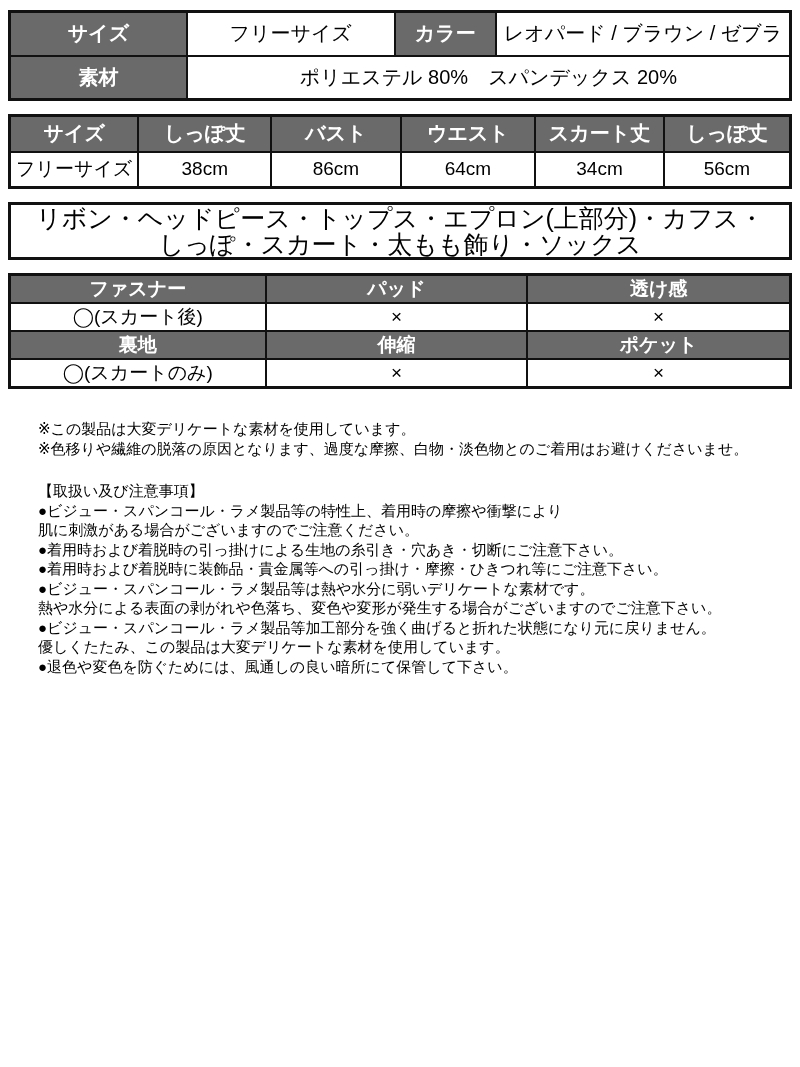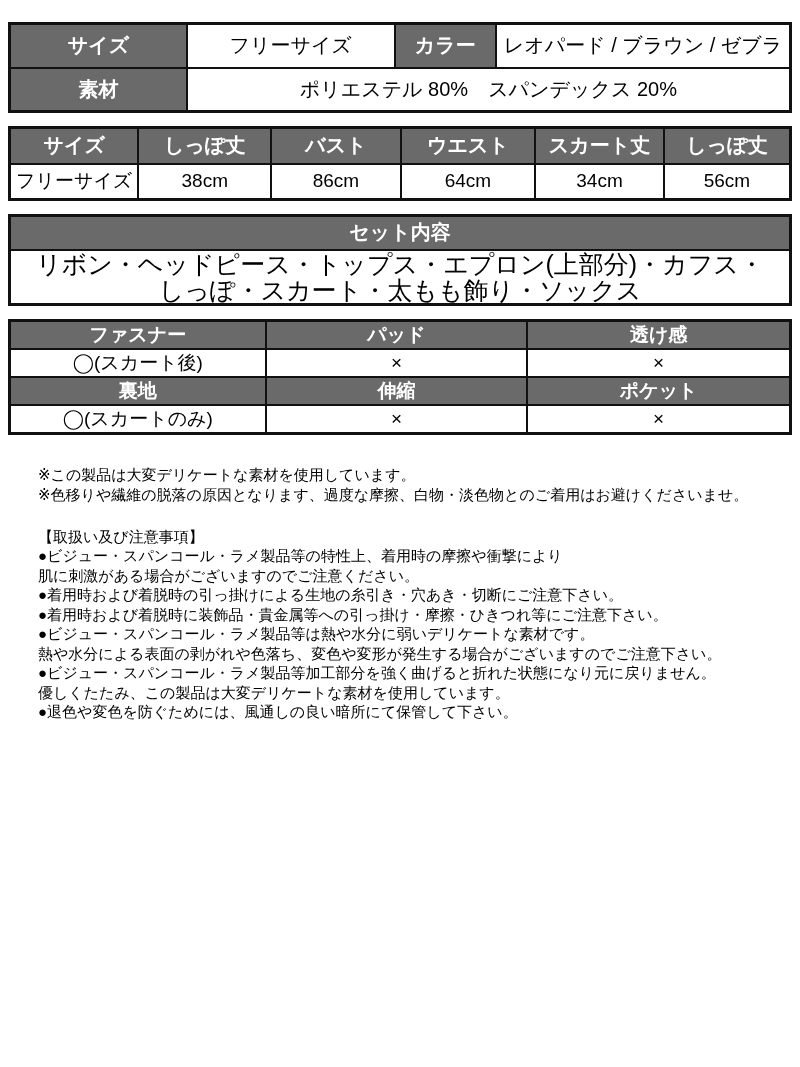--- a/index.html
+++ b/index.html
@@ -2,21 +2,21 @@
 <html><head>
 <meta charset="utf-8">
 <style>
   * { margin:0; padding:0; box-sizing:border-box; }
   html, body { width:800px; height:1067px; background:#ffffff; }
   body {
     font-family:"Liberation Sans","DejaVu Sans",sans-serif;
     color:#000000;
     overflow:hidden;
   }
-  .page { padding:22px 8px 0 8px; }
+  .page { padding:10px 8px 0 8px; }
 
   table.spec {
     width:784px;
     border-collapse:collapse;
     table-layout:fixed;
     border:3px solid #111111;
     margin-bottom:13px;
   }
   table.spec td {
     border:2px solid #111111;
@@ -113,23 +113,20 @@
       <td>86cm</td>
       <td>64cm</td>
       <td>34cm</td>
       <td>56cm</td>
     </tr>
   </tbody>
     </table>
 
   <table class="spec t3">
     <tbody>
-        <tr>
-      <td class="hd">セット内容</td>
-    </tr>
     <tr>
       <td class="body">
         <div>リボン・ヘッドピース・トップス・エプロン(上部分)・カフス・</div>
         <div>しっぽ・スカート・太もも飾り・ソックス</div>
       </td>
     </tr>
   </tbody>
     </table>
 
   <table class="spec t4">

